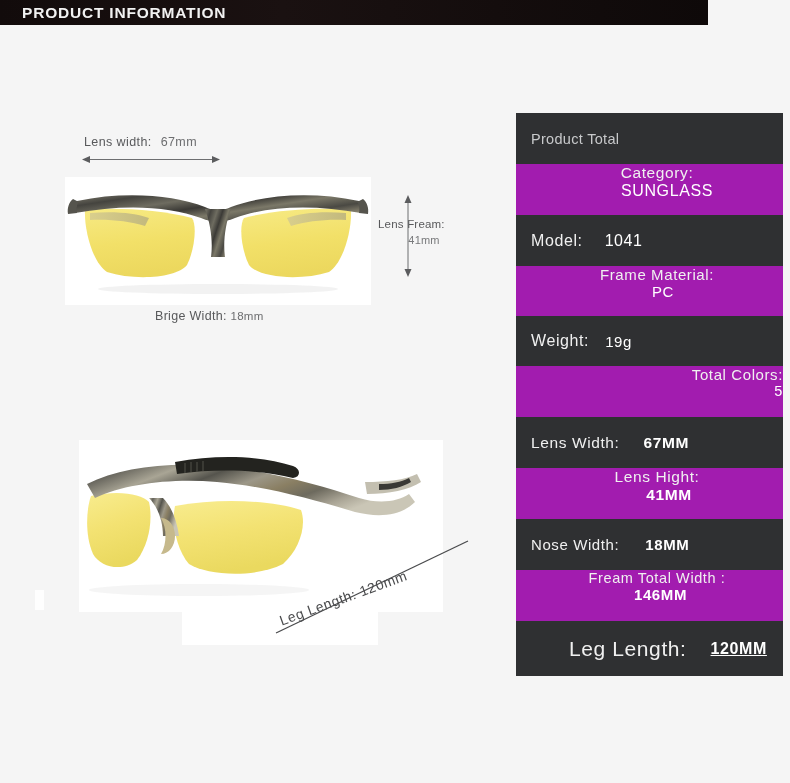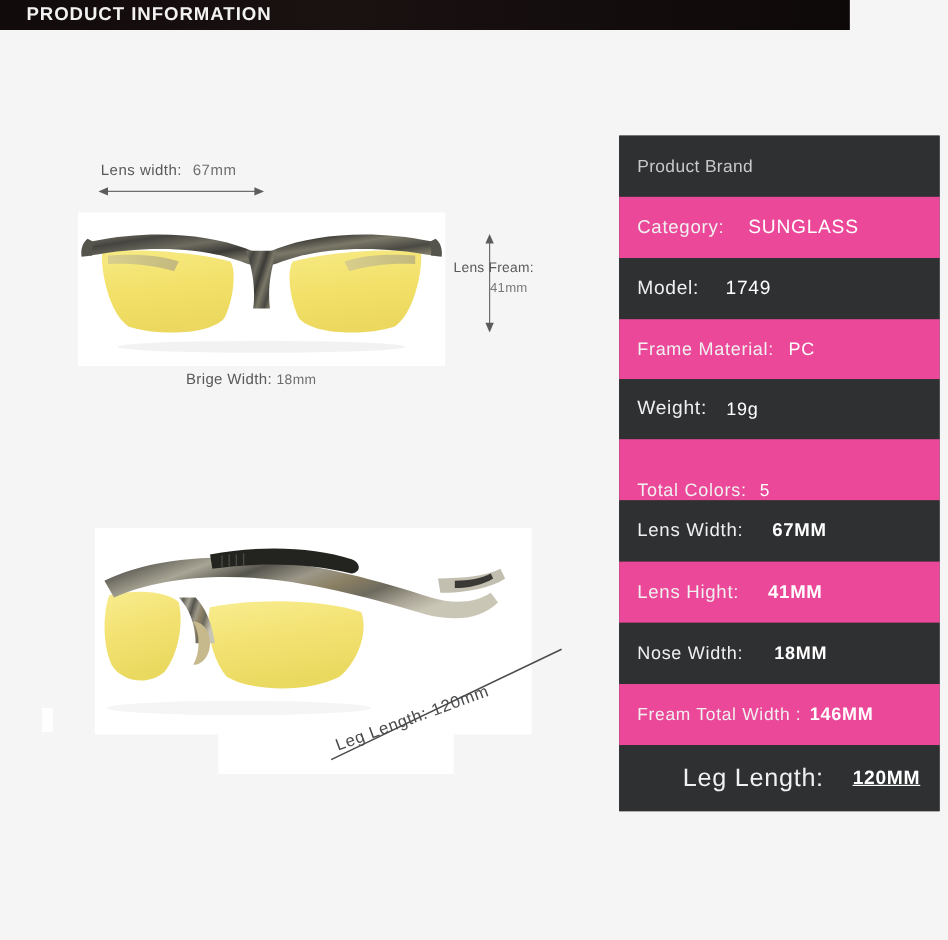--- a/index.html
+++ b/index.html
@@ -167,21 +167,21 @@
   }
   .spec-row {
     display: flex;
     align-items: center;
     box-sizing: border-box;
     padding-left: 15px;
     white-space: nowrap;
     overflow: hidden;
   }
   .spec-row.odd  { background: #2f3032; }
-  .spec-row.even { background: #ec4899; }
+  .spec-row.even { background: #a21caf; flex-direction: column; }
 
   .spec-label {
     color: #f0f0f0;
     letter-spacing: 0.6px;
   }
   .spec-value {
     color: #ffffff;
     letter-spacing: 0.6px;
     margin-left: 12px;
   }
@@ -361,32 +361,32 @@
     <line x1="4" y1="96" x2="196" y2="4" stroke="#4a4b4d" stroke-width="1.3"></line>
   </svg>
   <div class="leg-label">Leg Length: 120mm</div>
 
   <div class="corner-mark"></div>
 </div>
 
 <div class="spec-panel">
 
   <div class="spec-row odd r0">
-    <span class="spec-label">Product Brand</span>
+    <span class="spec-label">Product Total</span>
     <span class="spec-value"></span>
   </div>
 
   <div class="spec-row even r1">
     <span class="spec-label">Category:</span>
     <span class="spec-value">SUNGLASS</span>
   </div>
 
   <div class="spec-row odd r2">
     <span class="spec-label">Model:</span>
-    <span class="spec-value">1749</span>
+    <span class="spec-value">1041</span>
   </div>
 
   <div class="spec-row even r3">
     <span class="spec-label">Frame Material:</span>
     <span class="spec-value">PC</span>
   </div>
 
   <div class="spec-row odd r4">
     <span class="spec-label">Weight:</span>
     <span class="spec-value">19g</span>

